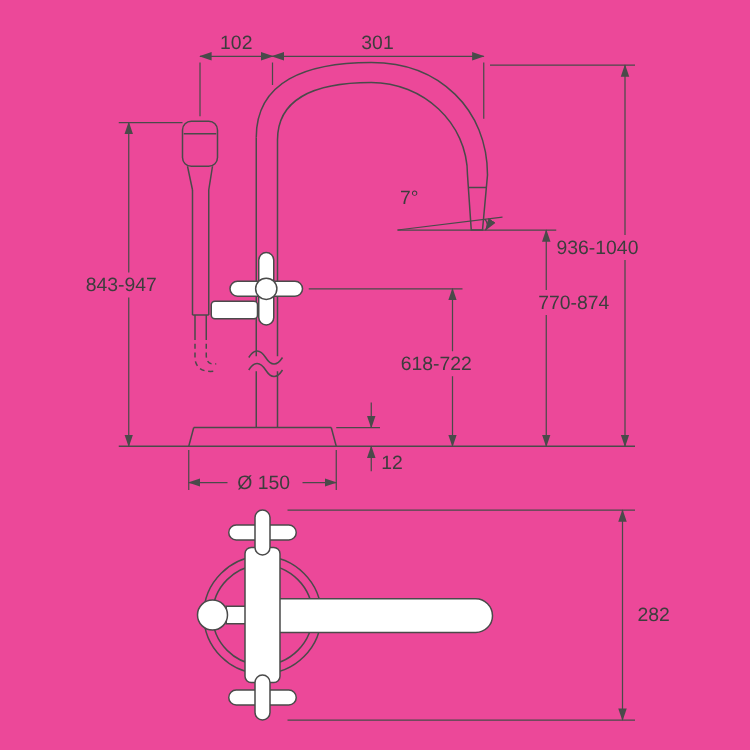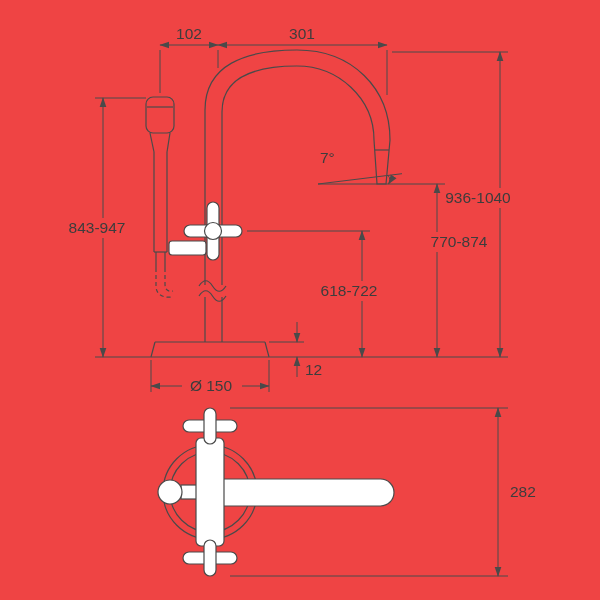--- a/index.html
+++ b/index.html
@@ -1,16 +1,16 @@
 <!DOCTYPE html>
 <html><head>
 <meta charset="utf-8">
 <style>
   html,body{margin:0;padding:0;background:#ffffff;}
-  .canvas{width:600px;height:600px;position:relative;background:#ef4444;overflow:hidden;}
+  .canvas{width:600px;height:600px;position:relative;background:#ec4899;overflow:hidden;}
   .dim-label{font:15.5px "Liberation Sans","DejaVu Sans",sans-serif;fill:#3d3d3d;}
   svg{display:block;}
 </style>
 </head>
 <body>
 
 <div class="canvas">
 <svg width="600" height="600" viewBox="0 0 600 600">
   <defs>
     <marker id="arr" viewBox="0 0 10 10" refX="9.3" refY="5" markerWidth="10" markerHeight="10" orient="auto-start-reverse">

